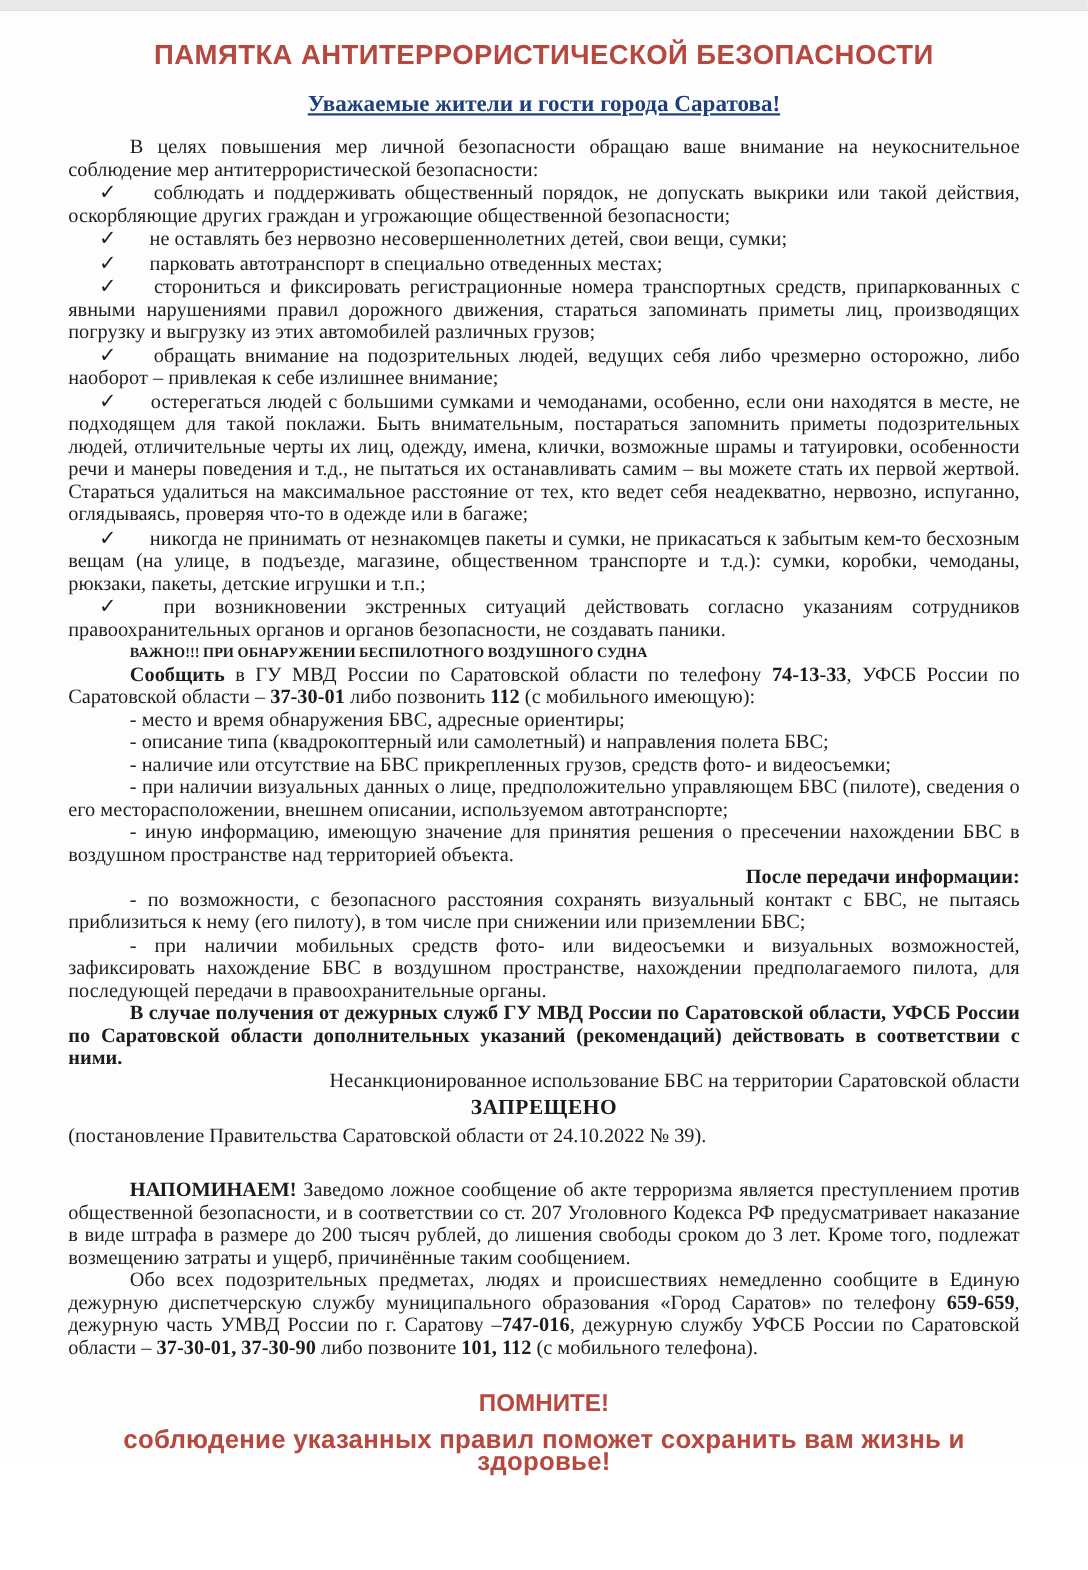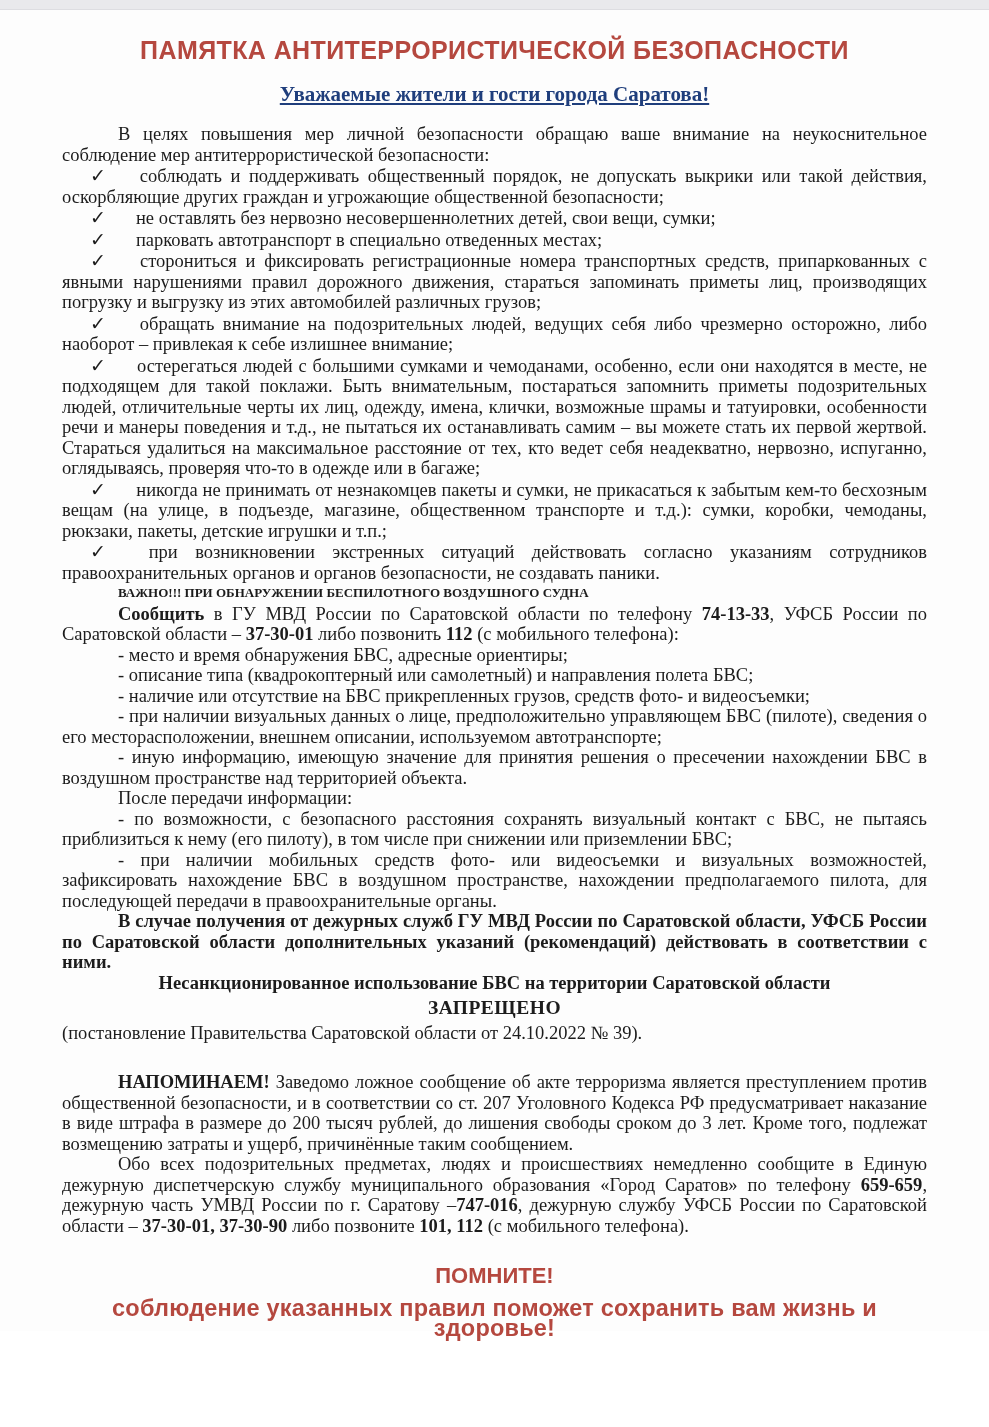--- a/index.html
+++ b/index.html
@@ -25,23 +25,23 @@
   }
   #doc-body{margin-top:17px;}
   p.blk{margin:0;font-size:18.5px;line-height:20.5px;text-align:justify;}
   p.intro, p.report, p.dash, p.bold-para, p.remind, p.contacts{text-indent:56px;}
   p.check{text-indent:28px;}
   .chk{
     font-family:"DejaVu Sans", sans-serif;font-weight:bold;font-size:19px;
     padding-right:30px;
   }
   p.important-heading{font-weight:bold;text-indent:56px;font-size:13px;text-align:left;}
-  p.subheading{font-weight:normal;text-indent:56px;text-align:left;}
+  p.subheading{font-weight:bold;text-indent:56px;text-align:right;}
   p.bold-para{font-weight:bold;}
-  p.center-bold{text-align:center;font-weight:bold;text-indent:0;}
+  p.center-bold{text-align:right;font-weight:normal;text-indent:0;}
   p.zapret{text-align:center;font-weight:bold;text-indent:0;margin:5px 0 4px 0;font-size:19.5px;letter-spacing:.5px;}
   p.note{text-align:left;text-indent:0;}
   p.remind{margin-top:29px;}
   .b{font-weight:bold;}
   p.red-title{
     text-align:center;color:var(--red);
     font-family:"Liberation Sans", sans-serif;font-weight:800;
     font-size:22px;margin-top:30px;text-indent:0;
   }
   p.red-footer{
@@ -62,21 +62,21 @@
         <p class="blk intro"><span>В целях повышения мер личной безопасности обращаю ваше внимание на неукоснительное соблюдение мер антитеррористической безопасности:</span></p>
         <p class="blk check"><span class="chk">✓</span><span>соблюдать и поддерживать общественный порядок, не допускать выкрики или такой действия, оскорбляющие других граждан и угрожающие общественной безопасности;</span></p>
         <p class="blk check"><span class="chk">✓</span><span>не оставлять без нервозно несовершеннолетних детей, свои вещи, сумки;</span></p>
         <p class="blk check"><span class="chk">✓</span><span>парковать автотранспорт в специально отведенных местах;</span></p>
         <p class="blk check"><span class="chk">✓</span><span>сторониться и фиксировать регистрационные номера транспортных средств, припаркованных с явными нарушениями правил дорожного движения, стараться запоминать приметы лиц, производящих погрузку и выгрузку из этих автомобилей различных грузов;</span></p>
         <p class="blk check"><span class="chk">✓</span><span>обращать внимание на подозрительных людей, ведущих себя либо чрезмерно осторожно, либо наоборот – привлекая к себе излишнее внимание;</span></p>
         <p class="blk check"><span class="chk">✓</span><span>остерегаться людей с большими сумками и чемоданами, особенно, если они находятся в месте, не подходящем для такой поклажи. Быть внимательным, постараться запомнить приметы подозрительных людей, отличительные черты их лиц, одежду, имена, клички, возможные шрамы и татуировки, особенности речи и манеры поведения и т.д., не пытаться их останавливать самим – вы можете стать их первой жертвой. Стараться удалиться на максимальное расстояние от тех, кто ведет себя неадекватно, нервозно, испуганно, оглядываясь, проверяя что-то в одежде или в багаже;</span></p>
         <p class="blk check"><span class="chk">✓</span><span>никогда не принимать от незнакомцев пакеты и сумки, не прикасаться к забытым кем-то бесхозным вещам (на улице, в подъезде, магазине, общественном транспорте и т.д.): сумки, коробки, чемоданы, рюкзаки, пакеты, детские игрушки и т.п.;</span></p>
         <p class="blk check"><span class="chk">✓</span><span>при возникновении экстренных ситуаций действовать согласно указаниям сотрудников правоохранительных органов и органов безопасности, не создавать паники.</span></p>
         <p class="blk important-heading"><span>ВАЖНО!!! ПРИ ОБНАРУЖЕНИИ БЕСПИЛОТНОГО ВОЗДУШНОГО СУДНА</span></p>
-        <p class="blk report"><span class="b">Сообщить</span><span> в ГУ МВД России по Саратовской области по телефону </span><span class="b">74-13-33</span><span>, УФСБ России по Саратовской области – </span><span class="b">37-30-01</span><span> либо позвонить </span><span class="b">112</span><span> (с мобильного телефона):</span></p>
+        <p class="blk report"><span class="b">Сообщить</span><span> в ГУ МВД России по Саратовской области по телефону </span><span class="b">74-13-33</span><span>, УФСБ России по Саратовской области – </span><span class="b">37-30-01</span><span> либо позвонить </span><span class="b">112</span><span> (с мобильного имеющую):</span></p>
         <p class="blk dash"><span>- место и время обнаружения БВС, адресные ориентиры;</span></p>
         <p class="blk dash"><span>- описание типа (квадрокоптерный или самолетный) и направления полета БВС;</span></p>
         <p class="blk dash"><span>- наличие или отсутствие на БВС прикрепленных грузов, средств фото- и видеосъемки;</span></p>
         <p class="blk dash"><span>- при наличии визуальных данных о лице, предположительно управляющем БВС (пилоте), сведения о его месторасположении, внешнем описании, используемом автотранспорте;</span></p>
         <p class="blk dash"><span>- иную информацию, имеющую значение для принятия решения о пресечении нахождении БВС в воздушном пространстве над территорией объекта.</span></p>
         <p class="blk subheading"><span>После передачи информации:</span></p>
         <p class="blk dash"><span>- по возможности, с безопасного расстояния сохранять визуальный контакт с БВС, не пытаясь приблизиться к нему (его пилоту), в том числе при снижении или приземлении БВС;</span></p>
         <p class="blk dash"><span>- при наличии мобильных средств фото- или видеосъемки и визуальных возможностей, зафиксировать нахождение БВС в воздушном пространстве, нахождении предполагаемого пилота, для последующей передачи в правоохранительные органы.</span></p>
         <p class="blk bold-para"><span>В случае получения от дежурных служб ГУ МВД России по Саратовской области, УФСБ России по Саратовской области дополнительных указаний (рекомендаций) действовать в соответствии с ними.</span></p>
         <p class="blk center-bold"><span>Несанкционированное использование БВС на территории Саратовской области</span></p>

